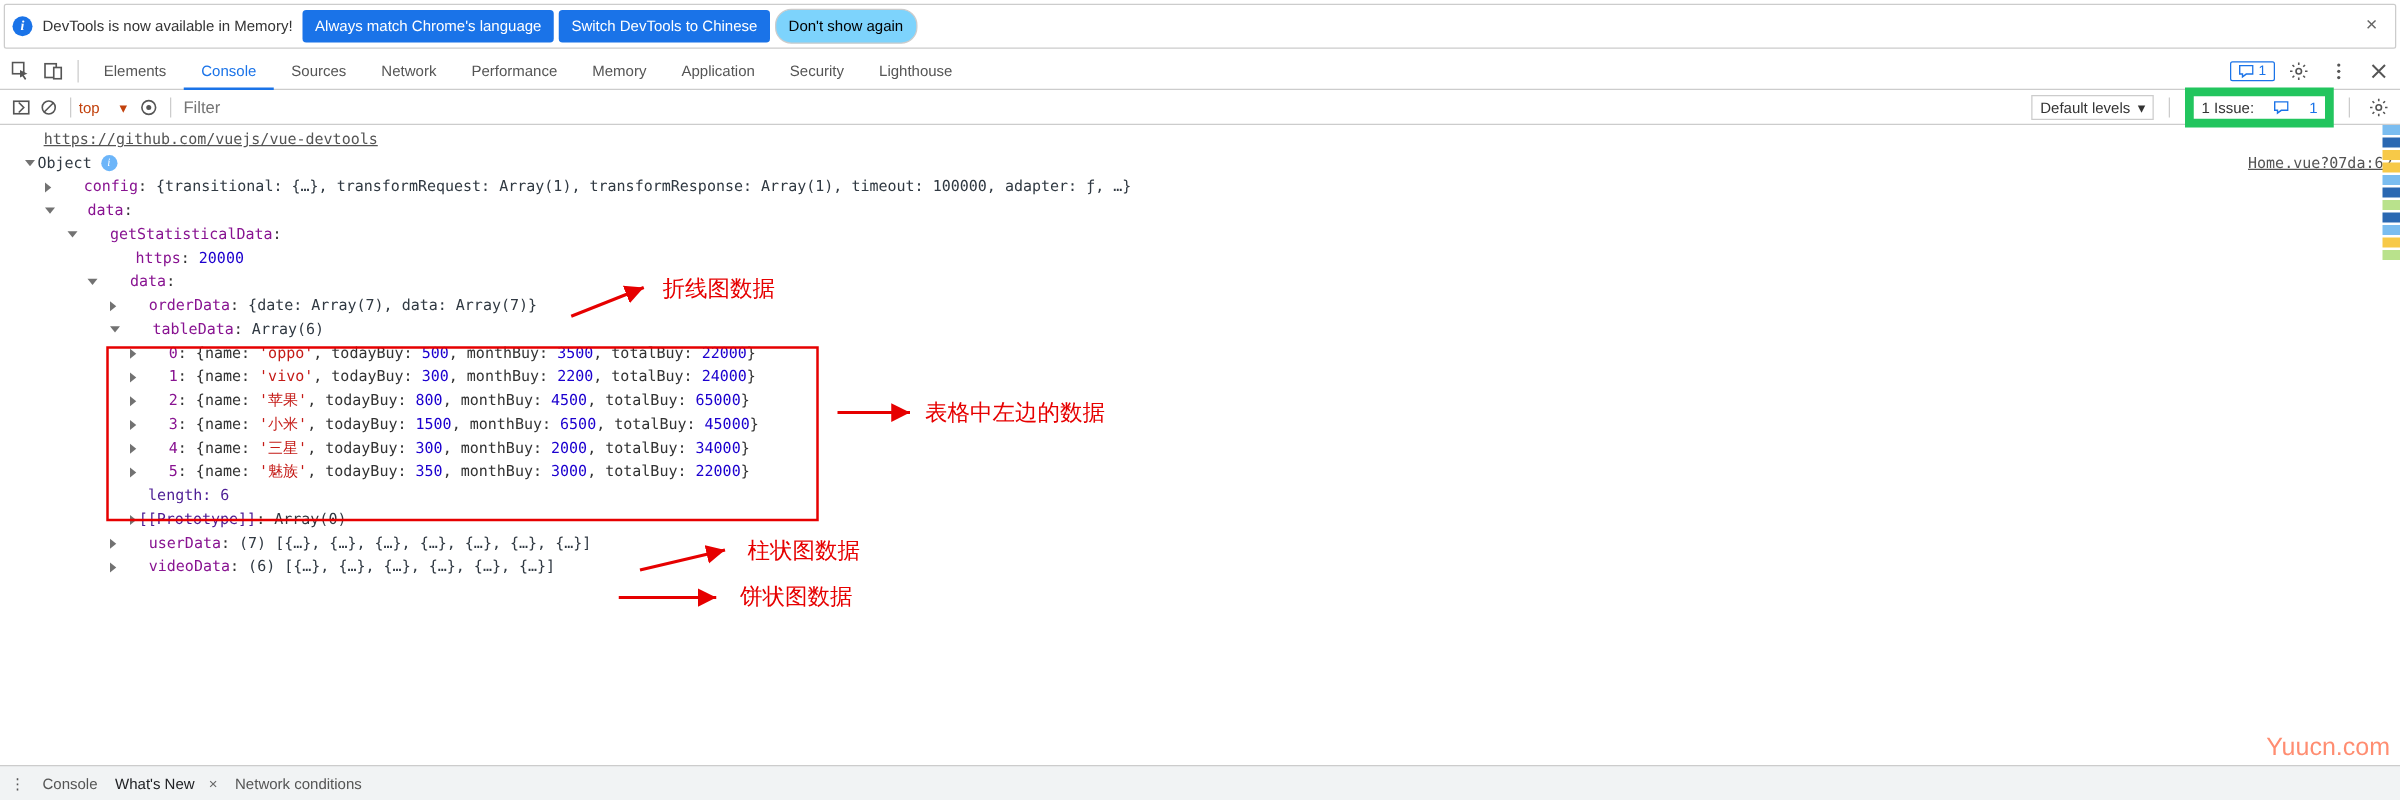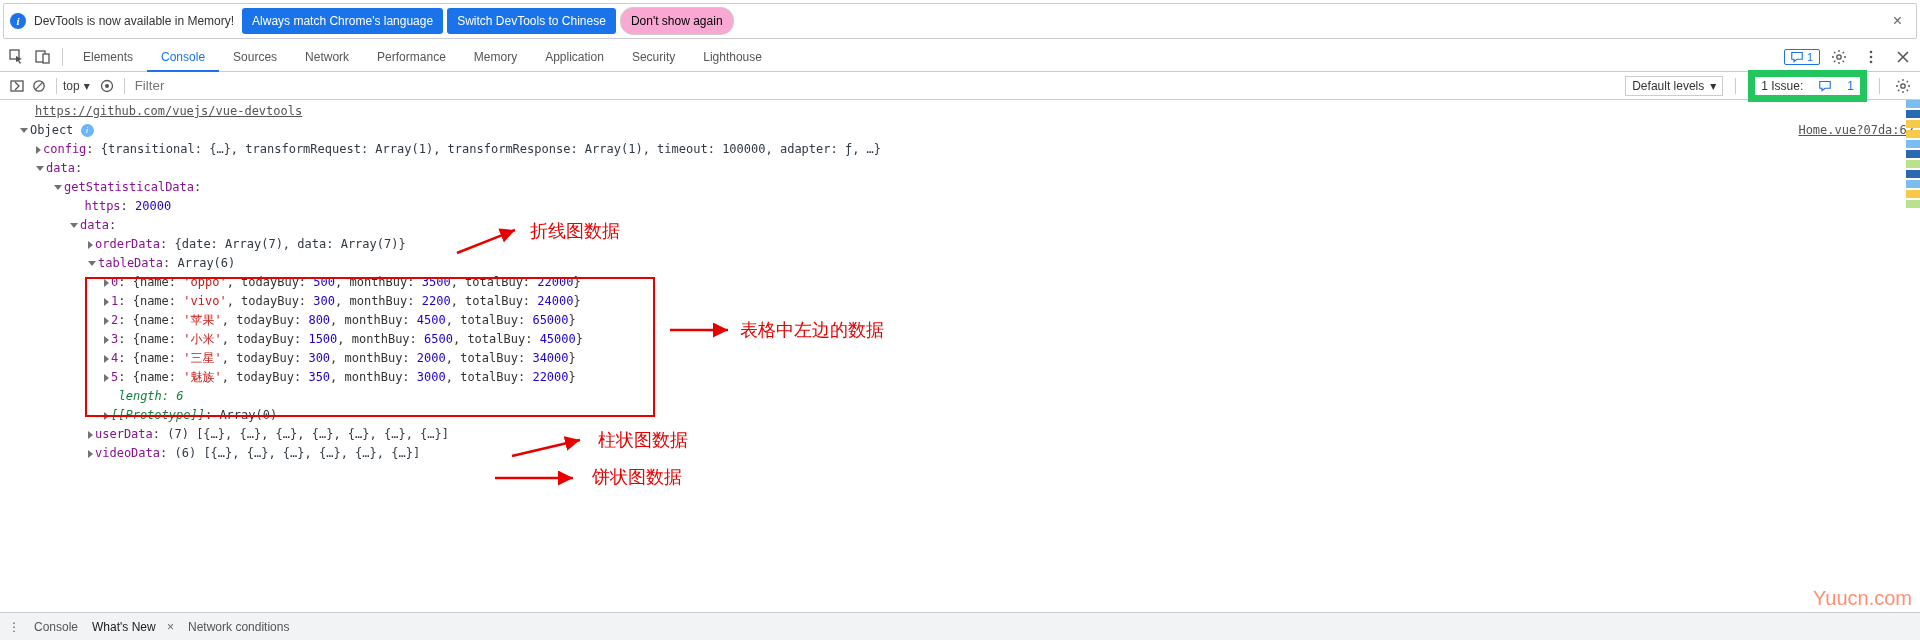--- a/index.html
+++ b/index.html
@@ -3,37 +3,37 @@
 <meta charset="utf-8">
 <style>
 * { margin: 0; padding: 0; box-sizing: border-box; }
 body { font-family: "Segoe UI", Arial, sans-serif; font-size: 12px; background: #fff; color: #333; width: 1920px; height: 640px; overflow: hidden; position: relative; }
 
 
 .info-bar { display: flex; align-items: center; height: 36px; border: 1px solid #ccc; background: #fff; padding: 0 6px; margin: 3px; border-radius: 2px; }
 .info-icon { width: 16px; height: 16px; border-radius: 50%; background: #1a73e8; color: #fff; display: inline-flex; align-items: center; justify-content: center; font-size: 11px; font-weight: bold; margin-right: 8px; font-style: italic; font-family: Georgia, serif; }
 .info-text { color: #333; margin-right: 8px; }
 .btn-blue { background: #1a73e8; color: #fff; border: none; padding: 6px 10px; border-radius: 3px; margin-right: 4px; cursor: pointer; font-size: 12px; }
-.btn-plain { background: #f9a8d4; border: 1px solid #ccc; padding: 6px 10px; border-radius: 13px; cursor: pointer; font-size: 12px; text-align: right; }
+.btn-plain { background: #7dd3fc; border: 1px solid #ccc; padding: 6px 10px; border-radius: 13px; cursor: pointer; font-size: 12px; text-align: right; }
 .info-close { margin-left: auto; cursor: pointer; font-size: 16px; color: #666; padding: 0 8px; }
 
 
 .tabs-row { display: flex; align-items: center; height: 30px; border-bottom: 1px solid #ccc; padding: 0 4px; }
 .tabs-row .ico { width: 26px; display: inline-flex; align-items: center; justify-content: center; color: #555; cursor: pointer; }
 .tabs-row .sep { width: 1px; height: 18px; background: #ccc; margin: 0 6px; }
 .tab { padding: 0 14px; height: 30px; line-height: 30px; color: #555; cursor: pointer; }
 .tab.active { color: #1a73e8; border-bottom: 2px solid #1a73e8; }
 .tabs-right { margin-left: auto; display: flex; align-items: center; gap: 6px; }
 .badge-box { display: inline-flex; align-items: center; border: 1px solid #1a73e8; color: #1a73e8; border-radius: 2px; padding: 1px 6px; font-size: 11px; gap: 4px; }
 
 
 .toolbar { display: flex; align-items: center; height: 28px; border-bottom: 1px solid #ccc; padding: 0 6px; font-size: 12px; }
 .toolbar .ico { width: 22px; display: inline-flex; align-items: center; justify-content: center; color: #555; cursor: pointer; }
 .toolbar .sep { width: 1px; height: 16px; background: #ccc; margin: 0 6px; }
-.ctx { color: #404040; display: inline-flex; align-items: center; gap: 4px; justify-content: flex-end; }
+.ctx { color: #c2410c; display: inline-flex; align-items: center; gap: 16px; justify-content: flex-end; }
 .filter-input { flex: 0 0 auto; width: 1080px; border: none; outline: none; height: 22px; padding: 0 4px; color: #555; background: transparent; }
 .toolbar-right { margin-left: auto; display: flex; align-items: center; gap: 6px; }
 .levels { border: 1px solid #ccc; padding: 2px 6px; display: inline-flex; align-items: center; gap: 6px; }
 .issue-box { border: 7px solid #22c55e; padding: 2px 6px; display: inline-flex; align-items: center; gap: 16px; justify-content: space-between; }
 
 
 .console-body { font-family: Consolas, Menlo, monospace; font-size: 12px; padding: 2px 6px 6px 6px; line-height: 19px; overflow: hidden; }
 .link { color: #545454; text-decoration: underline; }
 .src-link { float: right; color: #545454; text-decoration: underline; }
 
@@ -42,25 +42,25 @@
 .indent-2 { padding-left: 30px; }
 .indent-3 { padding-left: 48px; }
 .indent-4 { padding-left: 64px; }
 .indent-5 { padding-left: 82px; }
 .indent-6 { padding-left: 98px; }
 
 .tri { display: inline-block; width: 0; height: 0; vertical-align: middle; margin-right: 2px; }
 .tri-right { border-top: 4px solid transparent; border-bottom: 4px solid transparent; border-left: 5px solid #727272; }
 .tri-down { border-left: 4px solid transparent; border-right: 4px solid transparent; border-top: 5px solid #727272; }
 
-.k-prop { color: #881391; }
+.k-prop { color: #881391; margin-left: 24px; }
 .k-str { color: #c41a16; }
 .k-num { color: #1c00cf; }
 .k-obj { color: #303942; }
-.k-faded { color: #15803d; font-style: italic; }
+.k-faded { color: #4c1d95; }
 .i-badge { display: inline-block; width: 13px; height: 13px; border-radius: 50%; background: #6cb5f9; color: #fff; font-size: 9px; font-style: italic; text-align: center; line-height: 13px; vertical-align: middle; font-family: Georgia, serif; }
 
 
 .red-box { position: absolute; border: 2px solid #e60000; pointer-events: none; }
 .annot { position: absolute; color: #e60000; font-family: "Microsoft YaHei", sans-serif; font-size: 18px; pointer-events: none; }
 .arrow-svg { position: absolute; pointer-events: none; }
 
 
 .drawer { position: absolute; bottom: 0; left: 0; right: 0; height: 28px; border-top: 1px solid #ccc; background: #f1f3f4; display: flex; align-items: center; padding: 0 8px; gap: 14px; font-size: 12px; }
 .drawer .ico { color: #555; }

